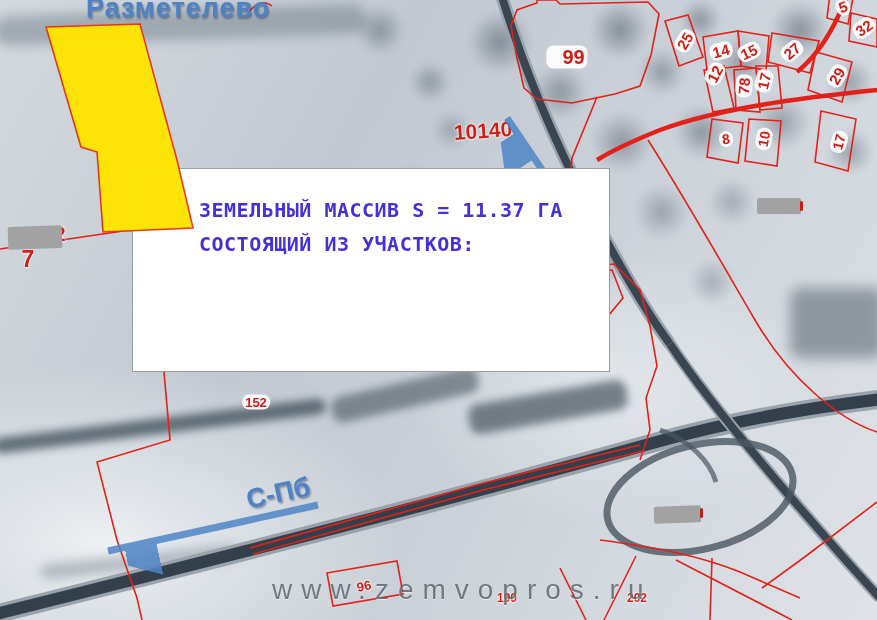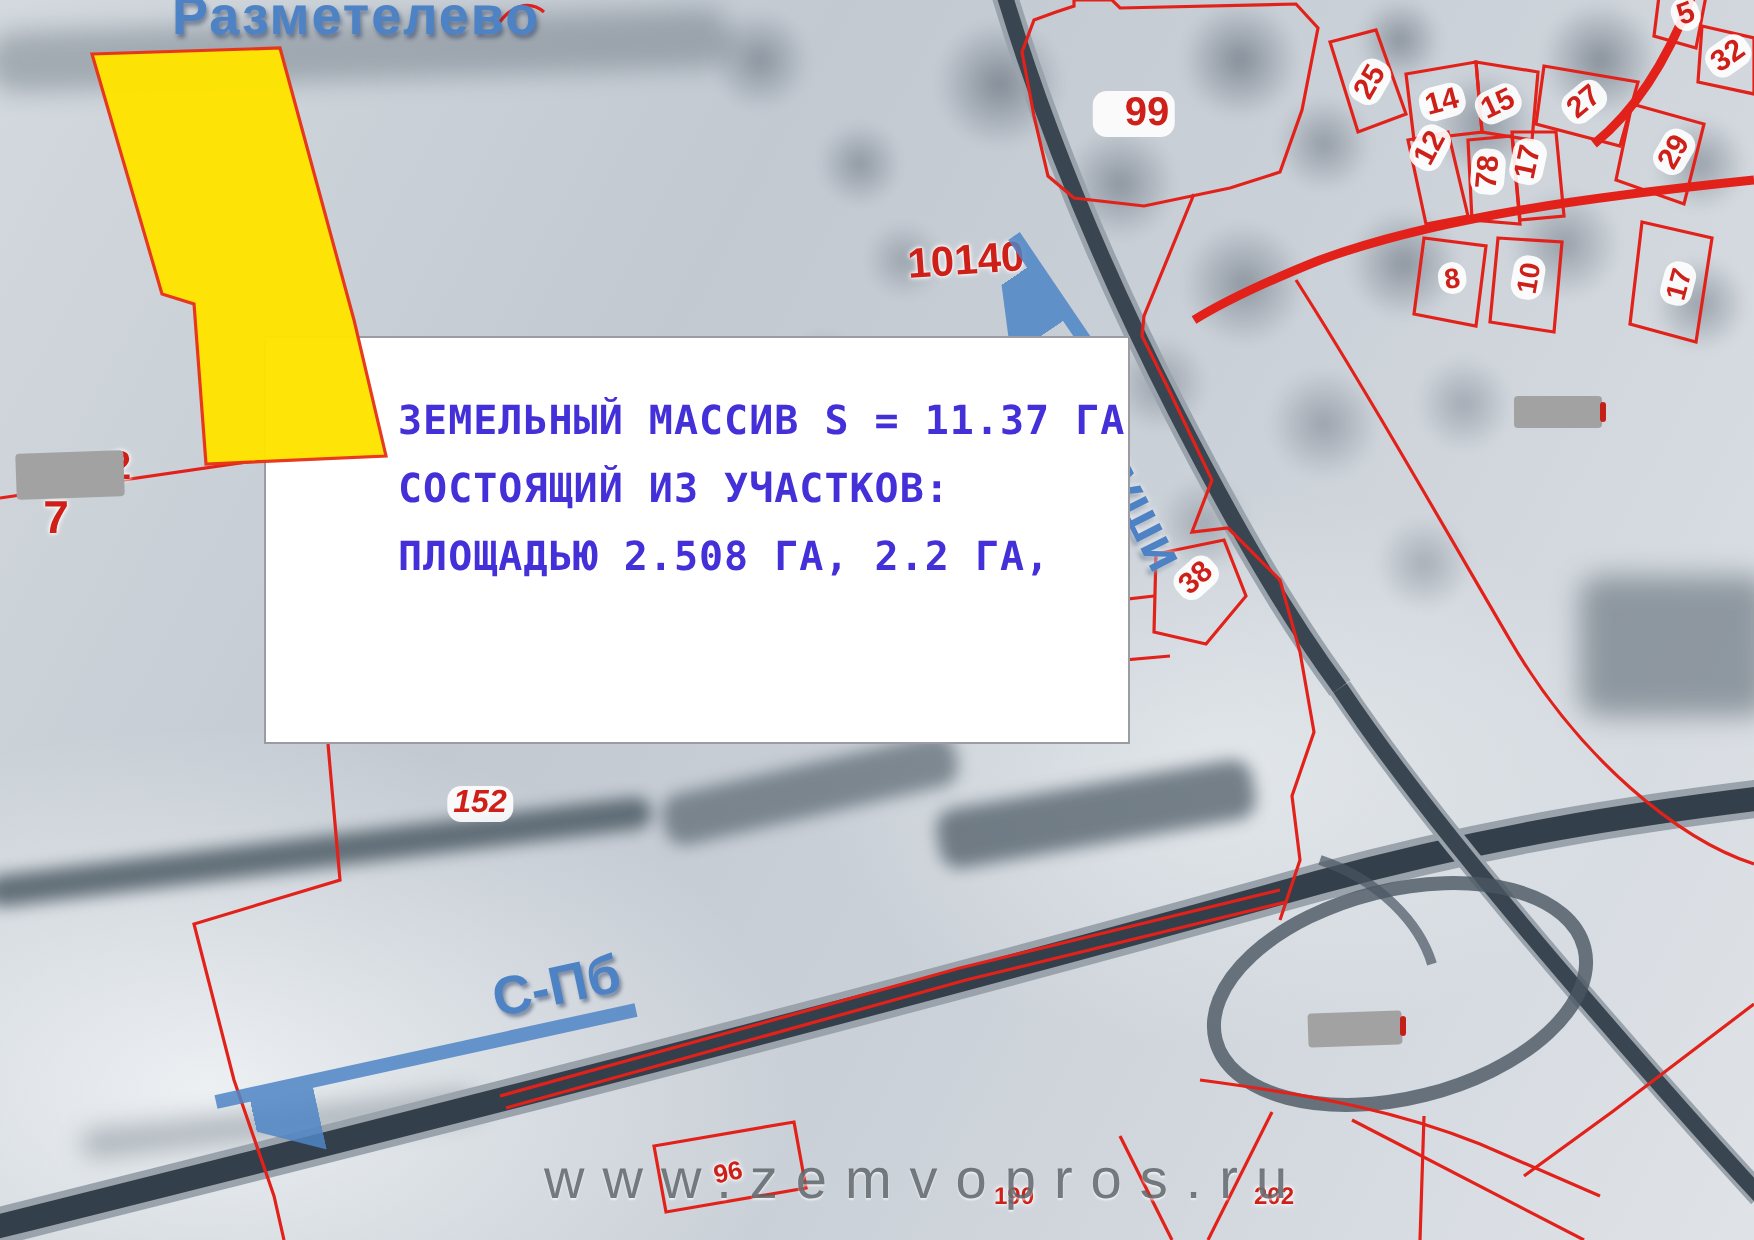--- a/index.html
+++ b/index.html
@@ -60,21 +60,21 @@
   .red-sliver{position:absolute;background:#c42018;width:3px;height:10px;border-radius:2px;}
 
   #arrows-layer{position:absolute;left:0;top:0;}
   .blue-text{position:absolute;font-weight:bold;color:#4d82c4;white-space:nowrap;
     text-shadow:1px 2px 2px rgba(25,45,85,.45);}
   #settlement-label{left:86px;top:-7px;font-size:27px;letter-spacing:1px;}
   #spb-label{left:246px;top:478px;font-size:27px;transform:rotate(-12deg);}
   #koltushi-label{left:545px;top:172px;font-size:27px;transform:rotate(63deg);transform-origin:0 0;
     text-shadow:0 0 3px rgba(255,255,255,.8),1px 2px 2px rgba(25,45,85,.4);}
 
-  #info-box{position:absolute;left:132px;top:168px;width:433px;height:204px;background:#ffffff;
+  #info-box{position:absolute;left:132px;top:168px;width:478px;height:204px;background:#ffffff;
     border:1px solid #9b9ba3;box-sizing:border-box;padding:24px 0 0 66px;}
   .info-line{font-family:"DejaVu Sans Mono",monospace;font-weight:bold;font-size:20px;
     line-height:34px;color:#4430d8;letter-spacing:.5px;white-space:nowrap;}
 
   #highlight-svg{position:absolute;left:0;top:0;}
 
   #watermark{position:absolute;left:272px;top:574px;font-size:28px;letter-spacing:9px;
     color:rgba(85,92,99,.8);text-shadow:0 1px 1px rgba(255,255,255,.6);}
 </style>
 </head>
@@ -134,21 +134,21 @@
     <path d="M749,119 L781,121 L777,166 L745,161 Z"></path>
     <path d="M821,111 L856,119 L848,171 L815,162 Z"></path>
   </g>
 </svg>
 
 <div id="labels-layer">
     <span class="plabel chip" style="left: 567px; top: 57px; font-size: 20px; transform: translate(-50%, -50%) rotate(0deg); padding-left: 16px;">99</span>
     <span class="plabel" style="left: 483px; top: 131px; font-size: 21px; transform: translate(-50%, -50%) rotate(-4deg);">10140</span>
     <span class="plabel" style="left: 28px; top: 259px; font-size: 23px; transform: translate(-50%, -50%) rotate(0deg);">7</span>
     <span class="plabel" style="left: 60px; top: 234px; font-size: 20px; transform: translate(-50%, -50%) rotate(0deg);">2</span>
-    <span class="plabel chip" style="left: 240px; top: 402px; font-size: 16px; transform: translate(-50%, -50%) rotate(0deg); font-style: italic;">152</span>
+    <span class="plabel chip" style="left: 256px; top: 402px; font-size: 13px; transform: translate(-50%, -50%) rotate(0deg);">152</span>
     <span class="plabel chip" style="left: 598px; top: 289px; font-size: 15px; transform: translate(-50%, -50%) rotate(-42deg);">38</span>
     <span class="plabel" style="left: 364px; top: 586px; font-size: 13px; transform: translate(-50%, -50%) rotate(-12deg);">96</span>
     <span class="plabel" style="left: 507px; top: 598px; font-size: 12px; transform: translate(-50%, -50%) rotate(0deg);">190</span>
     <span class="plabel" style="left: 637px; top: 598px; font-size: 12px; transform: translate(-50%, -50%) rotate(0deg);">202</span>
     <span class="plabel chip" style="left: 685px; top: 41px; font-size: 15px; transform: translate(-50%, -50%) rotate(-60deg);">25</span>
     <span class="plabel chip" style="left: 721px; top: 51px; font-size: 15px; transform: translate(-50%, -50%) rotate(-15deg);">14</span>
     <span class="plabel chip" style="left: 749px; top: 52px; font-size: 15px; transform: translate(-50%, -50%) rotate(-25deg);">15</span>
     <span class="plabel chip" style="left: 792px; top: 51px; font-size: 15px; transform: translate(-50%, -50%) rotate(-40deg);">27</span>
     <span class="plabel chip" style="left: 715px; top: 74px; font-size: 15px; transform: translate(-50%, -50%) rotate(-62deg);">12</span>
     <span class="plabel chip" style="left: 744px; top: 86px; font-size: 15px; transform: translate(-50%, -50%) rotate(-85deg);">78</span>
@@ -176,20 +176,19 @@
   <path d="M318,505 L108,551" stroke="#4f86c6" stroke-width="7" fill="none" opacity=".85" marker-end="url(#ah)"></path>
   <path d="M549,180 L507,118" stroke="#4f86c6" stroke-width="7" fill="none" opacity=".85" marker-end="url(#ah)"></path>
 </svg>
 <div class="blue-text" id="settlement-label">Разметелево</div>
 <div class="blue-text" id="spb-label">С-Пб</div>
 <div class="blue-text" id="koltushi-label">Колтуши</div>
 
 <div id="info-box">
   <div class="info-line">ЗЕМЕЛЬНЫЙ МАССИВ S = 11.37 ГА</div>
   <div class="info-line">СОСТОЯЩИЙ ИЗ УЧАСТКОВ:</div>
-  <div class="info-line">ПЛОЩАДЬЮ 2.508 ГА, 2.2 ГА,</div>
 </div>
 
 <svg id="highlight-svg" width="877" height="620">
   <polygon points="46,27 140,24 177,160 193,228 103,232 97,152 81,147" fill="#FFE500" stroke="#E83418" stroke-width="1.6" opacity=".97"></polygon>
 </svg>
 
 <div id="watermark">www.zemvopros.ru</div>
 
 </body></html>

